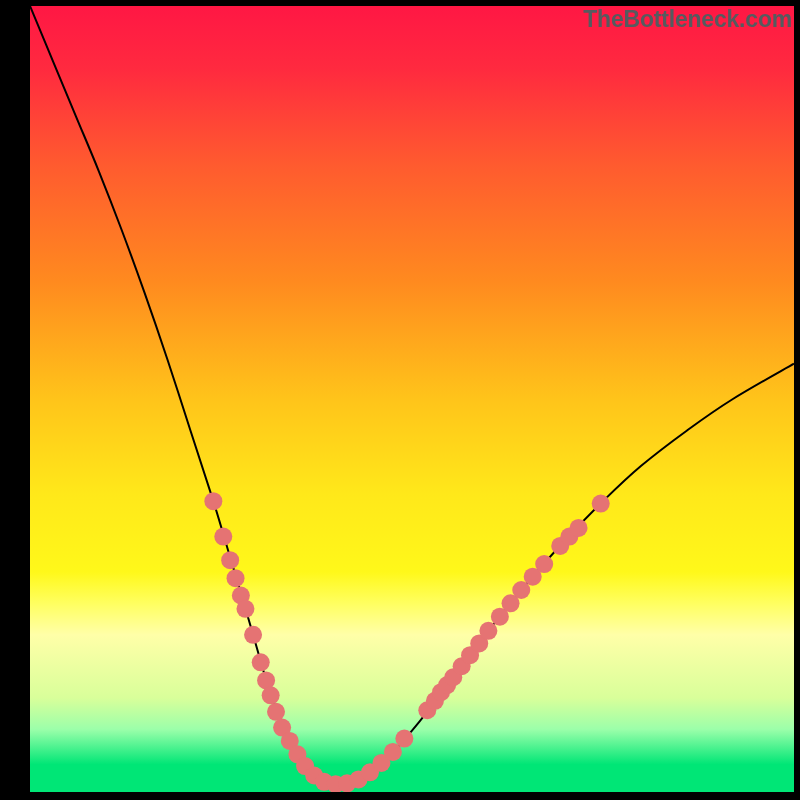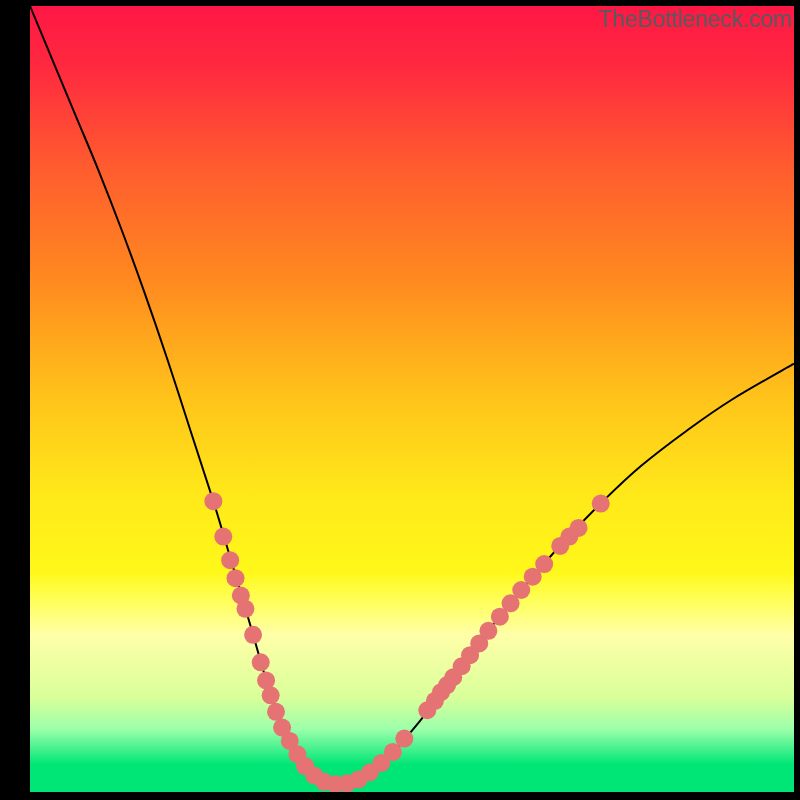--- a/index.html
+++ b/index.html
@@ -24,21 +24,21 @@
     left: 0;
     top: 0;
     width: 764px;
     height: 786px;
   }
   .watermark {
     position: absolute;
     top: 6px;
     right: 8px;
     font-size: 23px;
-    font-weight: 400;
+    font-weight: 700;
     color: #555b5f;
     letter-spacing: -0.2px;
   }
 </style>
 </head>
 <body>
 
 <div class="frame">
   <svg class="plot" viewBox="0 0 764 786" preserveAspectRatio="none">
     <defs>

